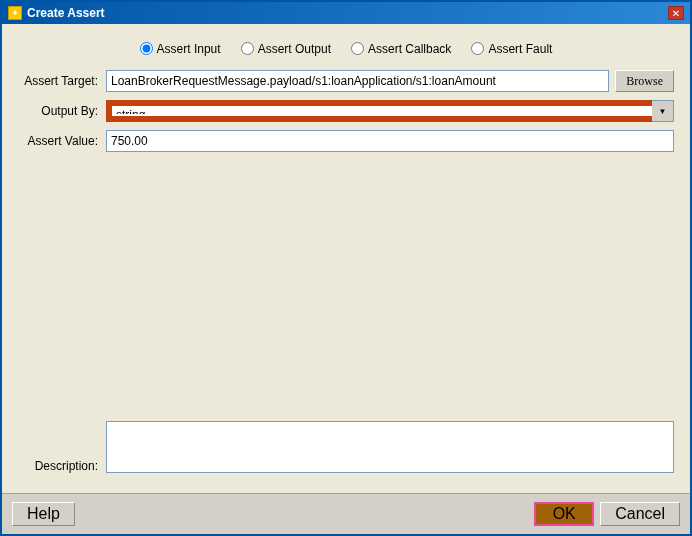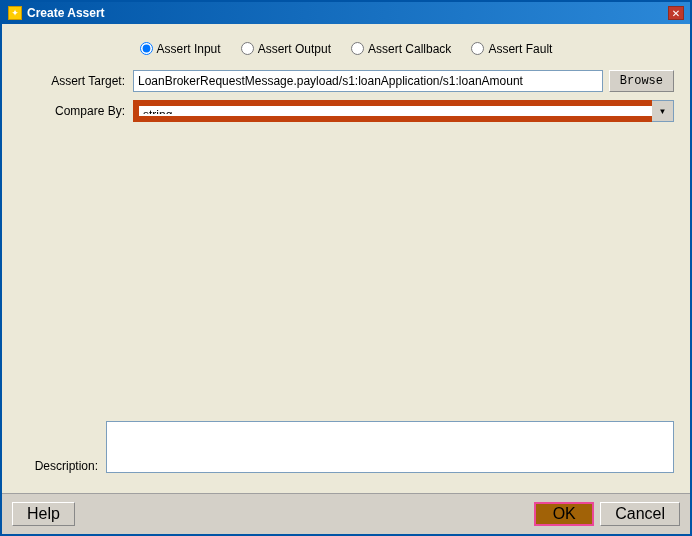--- a/index.html
+++ b/index.html
@@ -98,21 +98,20 @@
     }
 
     .radio-label {
       font-size: 12px;
     }
 
     .form-section {
       display: flex;
       flex-direction: column;
       gap: 8px;
-      margin-left: 27px;
     }
 
     .form-row {
       display: flex;
       align-items: center;
       gap: 8px;
     }
 
     .form-label {
       width: 80px;
@@ -174,21 +173,21 @@
     }
 
     .browse-btn {
       height: 22px;
       padding: 0 10px;
       background: #d4d0c8;
       border: 1px solid #888;
       border-top-color: #fff;
       border-left-color: #fff;
       font-size: 12px;
-      font-family: Liberation Mono, monospace;
+      font-family: Liberation Serif, serif;
       cursor: pointer;
       white-space: nowrap;
     }
 
     .spacer {
       flex: 1;
     }
 
     .description-row {
       display: flex;
@@ -279,35 +278,41 @@
     <div class="form-section">
       <div class="form-row">
         <span class="form-label">Assert Target:</span>
         <div class="form-control-wrap">
           <input type="text" class="text-input" value="LoanBrokerRequestMessage.payload/s1:loanApplication/s1:loanAmount" style="">
           <button class="browse-btn">Browse</button>
         </div>
       </div>
 
       <div class="form-row">
-        <span class="form-label">Compare By:</span>
+        <span class="form-label">Output By:</span>
         <div class="form-control-wrap">
           <div class="select-wrap">
             <select class="select-input">
               <option>string</option>
               <option>integer</option>
               <option>float</option>
               <option>boolean</option>
               <option>xpath</option>
             </select>
             <div class="select-arrow">▼</div>
           </div>
         </div>
       </div>
 
+      <div class="form-row">
+        <span class="form-label">Assert Value:</span>
+        <div class="form-control-wrap">
+          <input type="text" class="text-input" value="750.00" style="">
+        </div>
+      </div>
     </div>
 
     <div class="spacer"></div>
 
     <div class="description-row">
       <span class="description-label">Description:</span>
       <textarea class="description-textarea" style=""></textarea>
     </div>
   </div>
 

